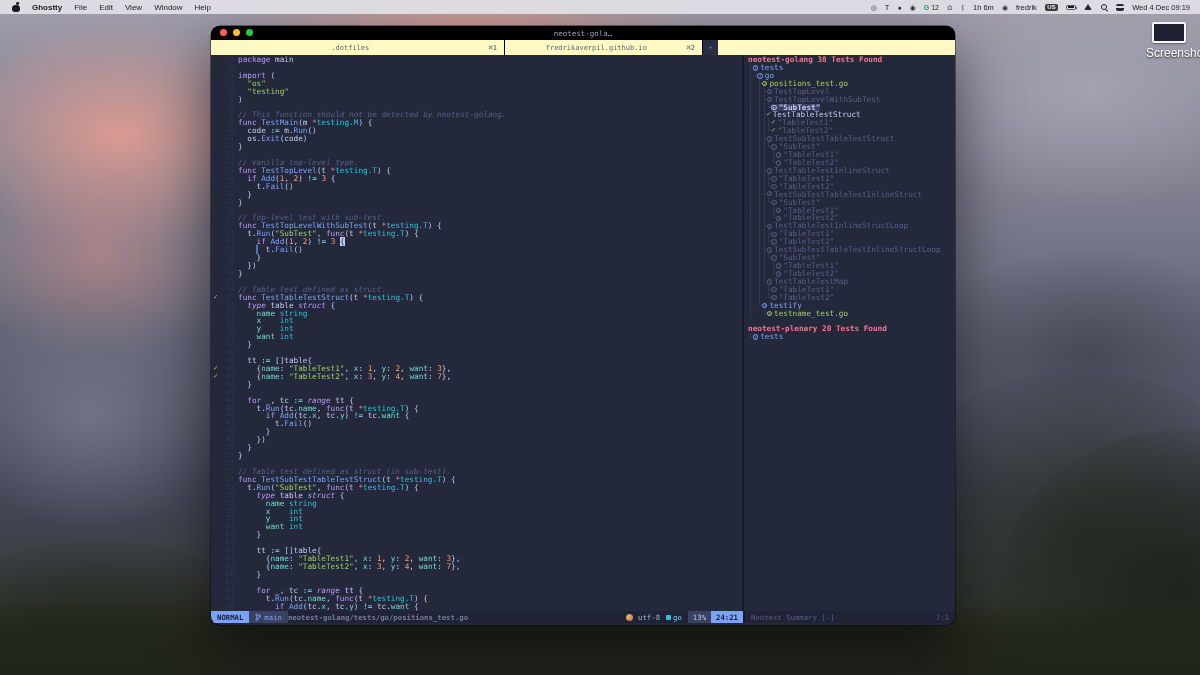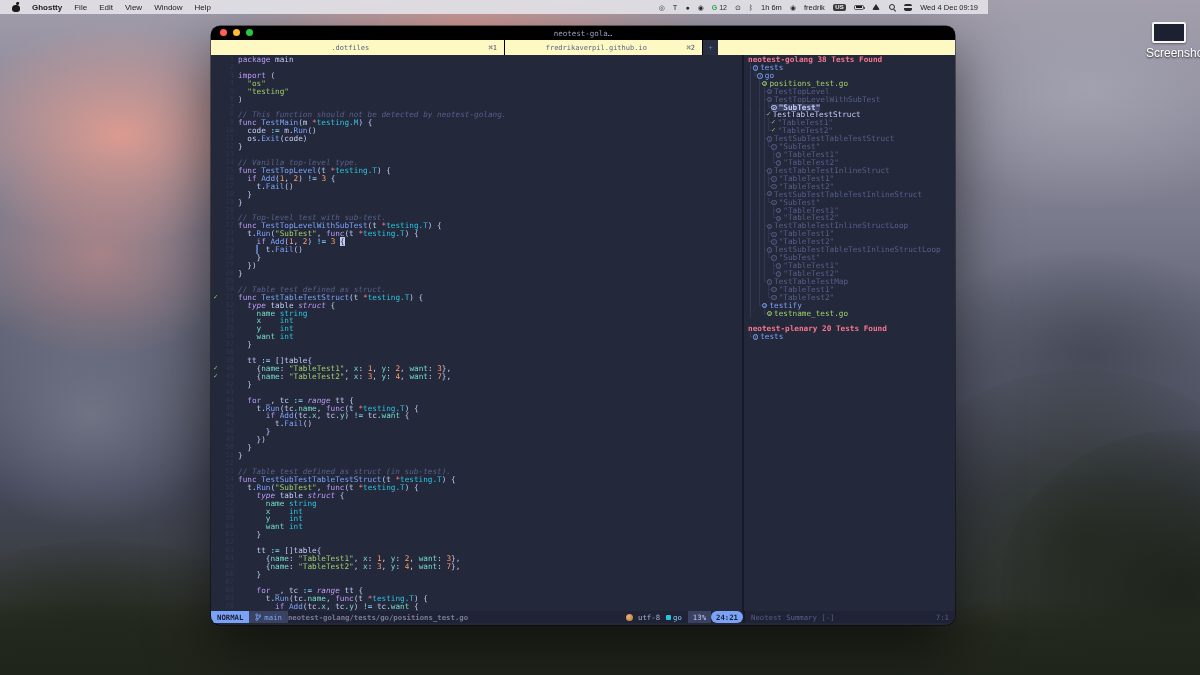--- a/index.html
+++ b/index.html
@@ -3,21 +3,21 @@
 <meta charset="utf-8">
 <style>
   html,body{margin:0;padding:0;background:#000;}
   *{box-sizing:border-box;}
   .screen{position:relative;width:1200px;height:675px;overflow:hidden;font-family:"Liberation Sans",sans-serif;background:#6f7280;}
   
   .wp{position:absolute;pointer-events:none;}
   .wp-base{inset:0;background:linear-gradient(180deg,#a39eab 0%,#948f9f 10%,#868495 22%,#757789 36%,#626577 50%,#515466 62%,#45485a 72%,#3c4046 82%,#30352c 92%,#262b21 100%);}
   .blob{position:absolute;border-radius:50%;}
   
-  .menubar{position:absolute;left:0;top:0;width:988px;height:14px;background:rgba(226,225,230,0.92);display:flex;align-items:center;font-size:8px;color:#1c1c1e;z-index:50;}
+  .menubar{position:absolute;left:0;top:0;width:1200px;height:14px;background:rgba(226,225,230,0.92);display:flex;align-items:center;font-size:8px;color:#1c1c1e;z-index:50;}
   .mb-left{display:flex;align-items:center;gap:12px;padding-left:12px;}
   .mb-item{white-space:nowrap;}
   .mb-app{font-weight:bold;}
   .mb-right{margin-left:auto;display:flex;align-items:center;gap:8px;padding-right:10px;font-size:7.5px;}
   .mb-ic{display:inline-flex;align-items:center;justify-content:center;color:#2a2a2e;font-size:7px;line-height:1;}
   .apple{position:relative;width:8px;height:10px;display:inline-block;}
   .apple::before{content:"";position:absolute;left:0;top:3px;width:8px;height:7px;background:#1a1a1a;border-radius:3.5px 3.5px 3px 3px;}
   .apple::after{content:"";position:absolute;left:4px;top:0px;width:3px;height:3px;background:#1a1a1a;border-radius:60% 0 60% 60%;transform:rotate(20deg);}
   .mb-badge{background:#3a3a3c;color:#f2f2f2;font-size:6px;font-weight:bold;padding:0.5px 2.5px;border-radius:2px;}
   .mb-batt{position:relative;width:10px;height:5px;border:1px solid rgba(0,0,0,.6);border-radius:1.5px;}
@@ -77,21 +77,21 @@
   .sb-right{flex:1;display:flex;align-items:center;color:#565f89;padding:0 6px;}
   .sb-mode{background:#7aa2f7;color:#1b1e2e;font-weight:bold;padding:0 6px;display:flex;align-items:center;height:100%;}
   .sb-branch{background:#3b4261;color:#7aa2f7;padding:0 6px;display:flex;align-items:center;gap:3px;height:100%;}
   .sb-path{color:#787c99;padding:0 0;font-weight:bold;}
   .sb-spacer{flex:1;}
   .sb-emoji{width:7px;height:7px;border-radius:50%;background:radial-gradient(circle at 35% 35%,#e8b37a,#b5733a);margin-right:5px;}
   .sb-enc{color:#a9b1d6;margin-right:6px;}
   .sb-lang{color:#7dcfff;display:flex;align-items:center;gap:2px;margin-right:6px;}
   .go-dot{width:5px;height:5px;background:#2ac3de;border-radius:1px;display:inline-block;}
   .sb-pct{background:#3b4261;color:#c0caf5;padding:0 5px;display:flex;align-items:center;height:100%;}
-  .sb-pos{background:#7aa2f7;color:#1b1e2e;font-weight:bold;padding:0 5px;display:flex;align-items:center;height:100%;border-radius:6px;}
+  .sb-pos{background:#7aa2f7;color:#1b1e2e;font-weight:bold;padding:0 5px;display:flex;align-items:center;height:100%;}
   .sb-rtitle{flex:1;}
   .sb-rpos{text-align:right;}
   .branch-svg{display:inline-block;}
 </style>
 </head>
 <body>
 
 <div class="screen">
 
   <div class="wp wp-base"></div>

